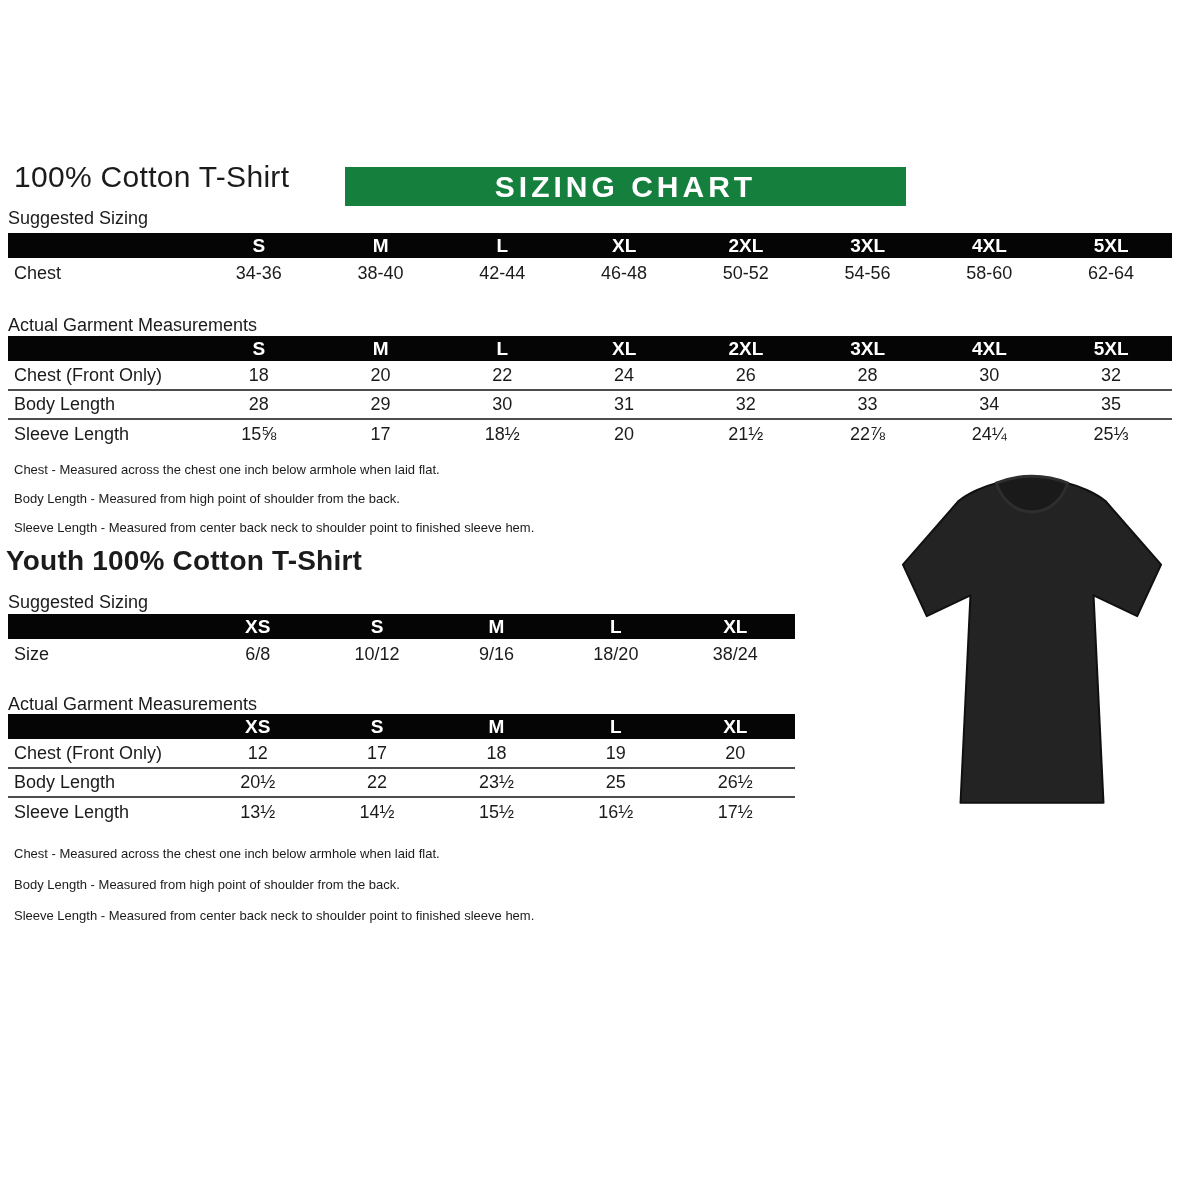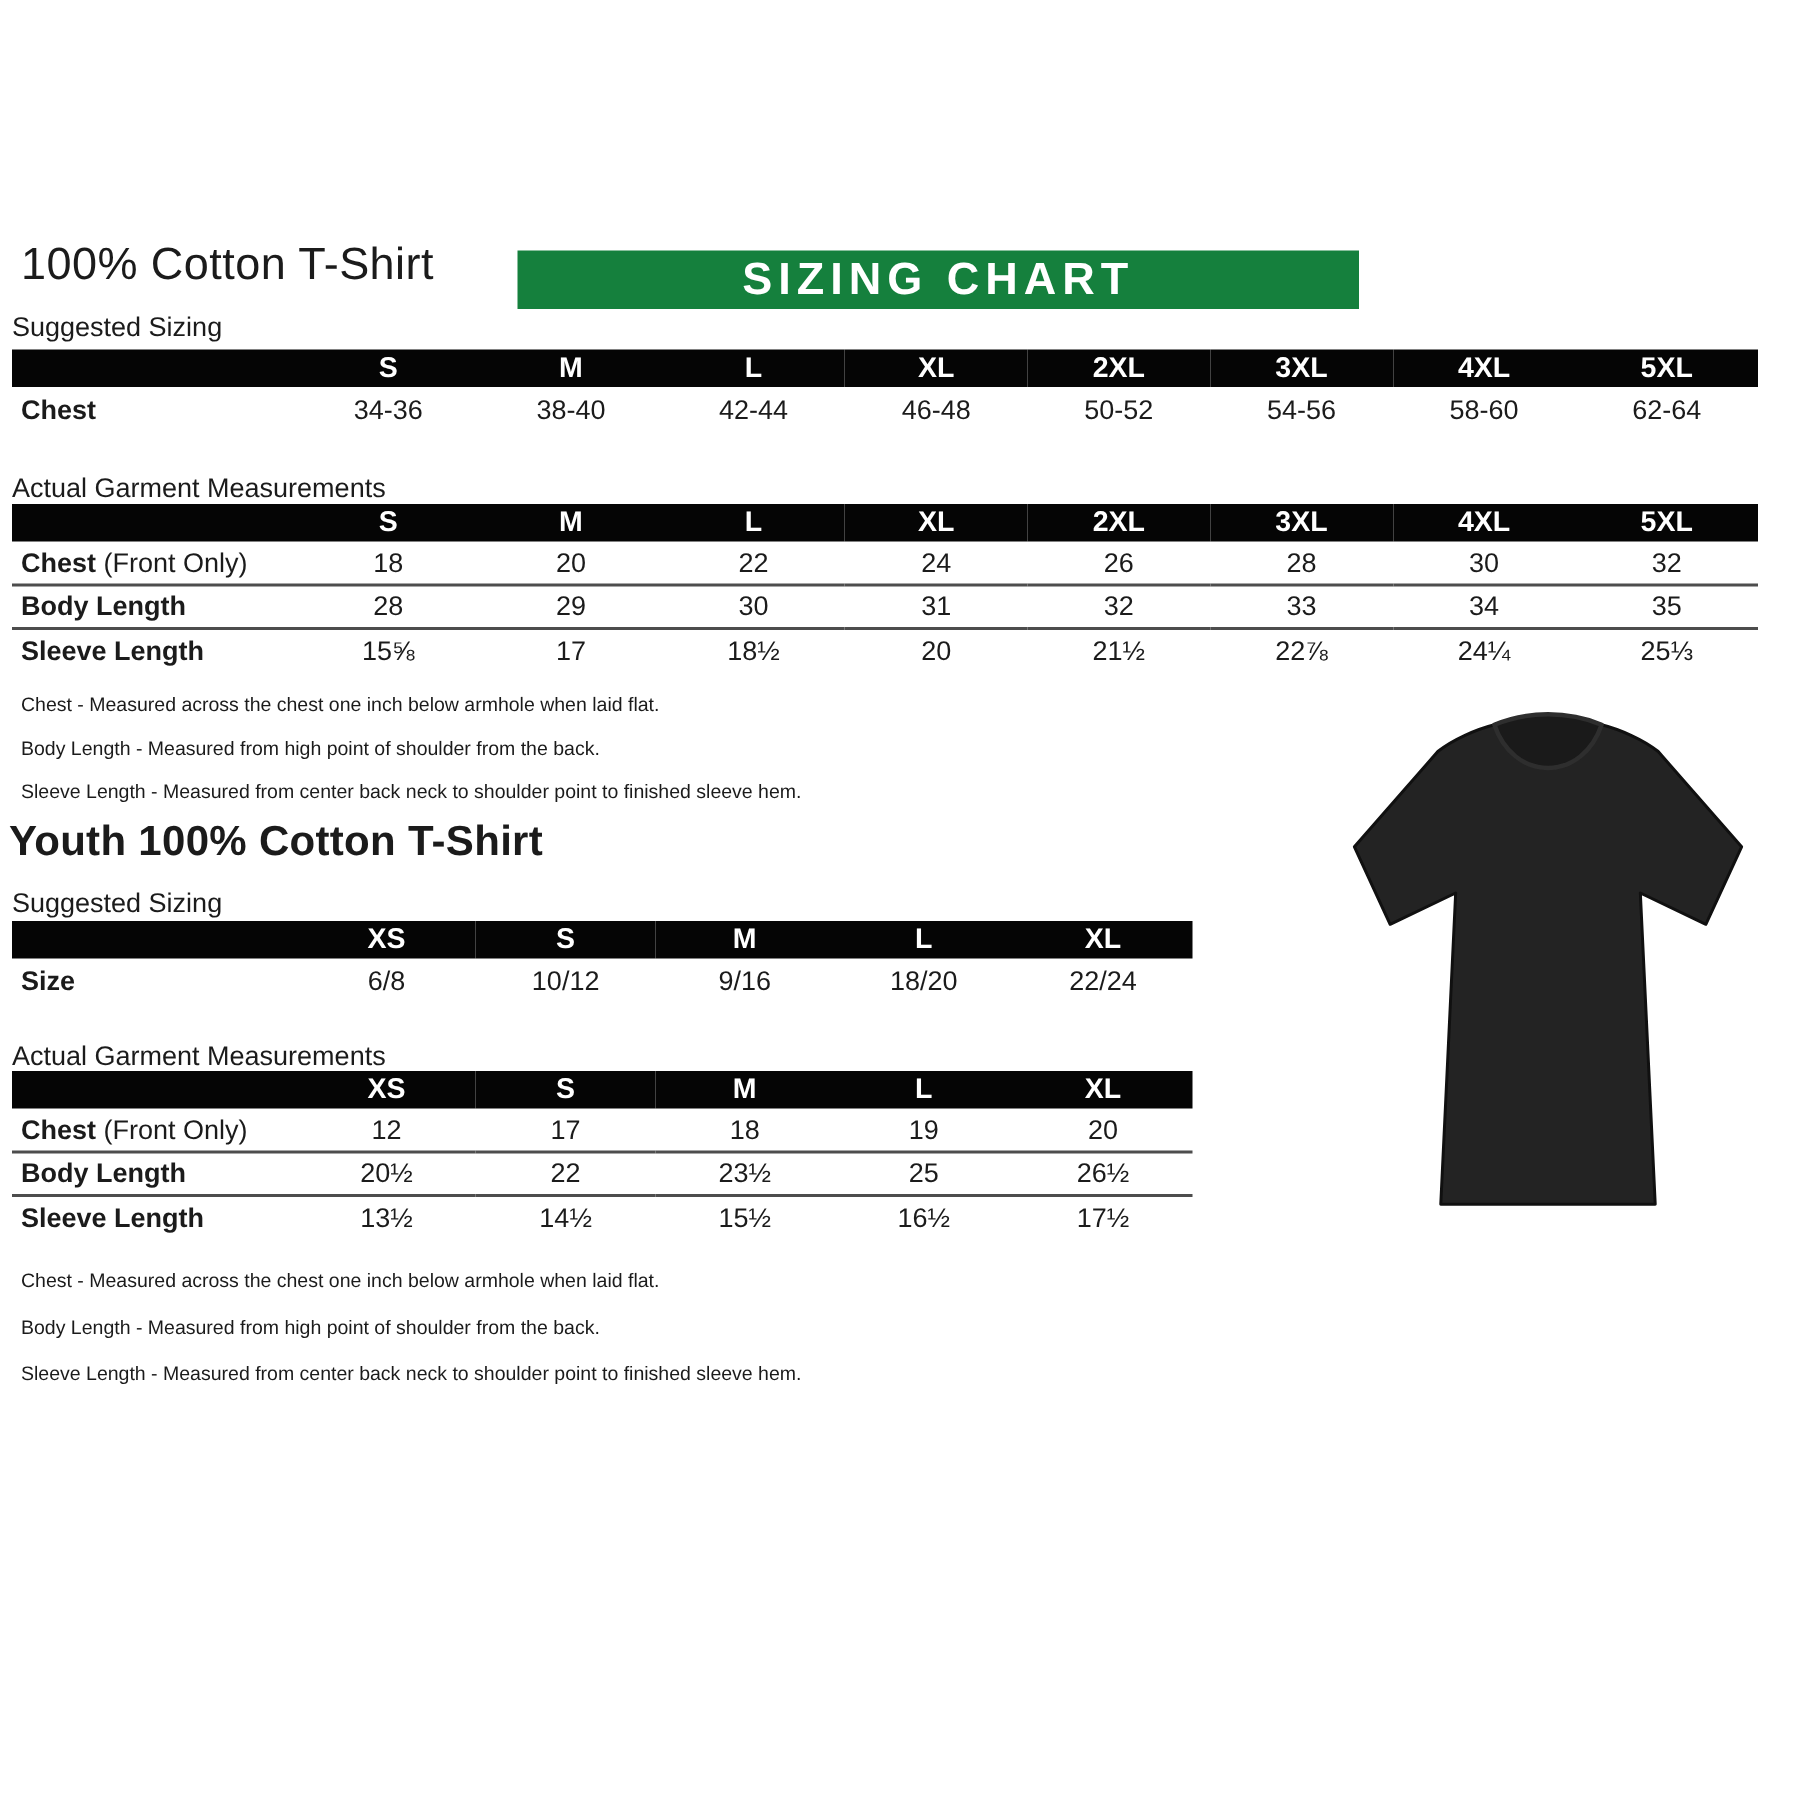--- a/index.html
+++ b/index.html
@@ -24,21 +24,21 @@
   .size-table th {
     background:#050505; color:#ffffff; font-size:19px; font-weight:700;
     height:25px; padding:0; text-align:center; vertical-align:middle;
   }
   .size-table td {
     font-size:18px; text-align:center; vertical-align:middle;
     height:29px; padding:0; color:#1b1b1b;
   }
   .suggested td { height:30px; }
   .size-table td.lbl { text-align:left; padding-left:6px; }
-  .size-table .b { font-weight:700; }
+  .size-table .b { font-weight:400; }
   .size-table .n { font-weight:400; }
   .meas tbody tr { border-bottom:2px solid #4d4d4d; }
   .meas tbody tr:last-child { border-bottom:none;margin-top:12px; }
 
   .notes div { font-size:13px; line-height:29px; white-space:nowrap; }
   .notes.wide div { line-height:31px; }
 
   .tshirt { left:893px; top:468px; width:278px; height:350px; }
 </style>
 </head>
@@ -164,21 +164,21 @@
       <th>XL</th>
     </tr>
   </thead>
   <tbody>
     <tr>
       <td class="lbl"><span class="b">Size</span></td>
       <td>6/8</td>
       <td>10/12</td>
       <td>9/16</td>
       <td>18/20</td>
-      <td>22/24</td>
+      <td>38/24</td>
     </tr>
   </tbody>
 </table>
 
 <div class="abs section-label" style="left:8px; top:694px;">Actual Garment Measurements</div>
 
 <table class="abs size-table meas" style="left:8px; top:714px; width:787px;">
   <colgroup>
       <col style="width:190px">
       <col span="5">

